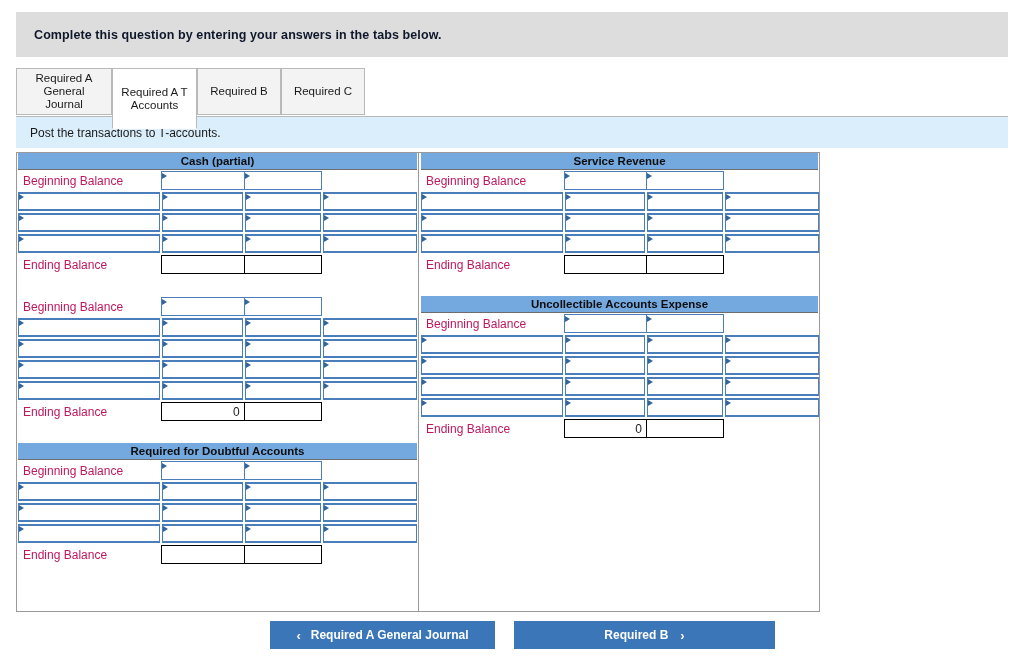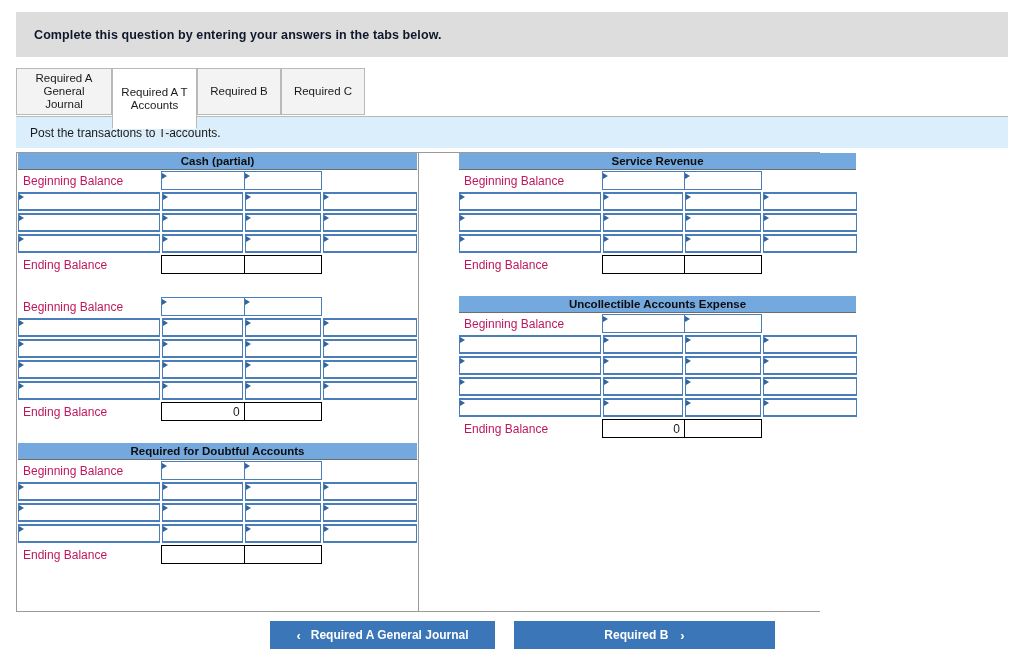--- a/index.html
+++ b/index.html
@@ -81,21 +81,21 @@
     border: 1px solid #9a9a9a;
     background: #ffffff;
   }
   .pane {
     position: absolute;
     top: 0; bottom: 0;
     background: #ffffff;
     overflow: hidden;
   }
   .pane-left  { left: 0;     width: 402px; border-right: 1px solid #9a9a9a; }
-  .pane-right { left: 403px; width: 399px; margin-left: 38px; }
+  .pane-right { left: 403px; width: 399px; }
 
   .taccount { width: 100%; }
   .t-title {
     background: #74a9e0;
     color: #0d0d0d;
     font-weight: bold;
     font-size: 11.5px;
     text-align: center;
     height: 17px;
     line-height: 17px;

